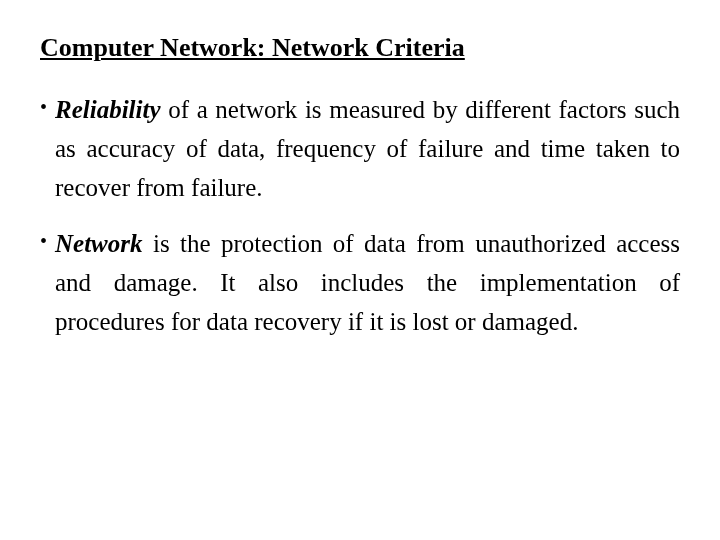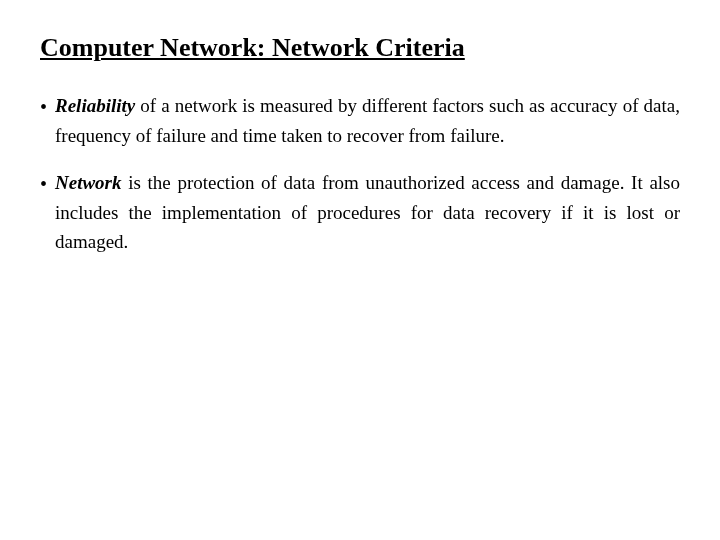--- a/index.html
+++ b/index.html
@@ -49,21 +49,21 @@
     }
 
     .bullet-dot {
       font-size: 20px;
       line-height: 1.55;
       flex-shrink: 0;
       margin-top: 1px;
     }
 
     .bullet-text {
-      font-size: 19px;
+      font-size: 25px;
       line-height: 1.55;
       color: #000000;
       text-align: justify;
       font-family: 'Times New Roman', Times, serif;
     }
 
     .bullet-text em {
       font-style: italic;
       font-weight: bold;
     }

